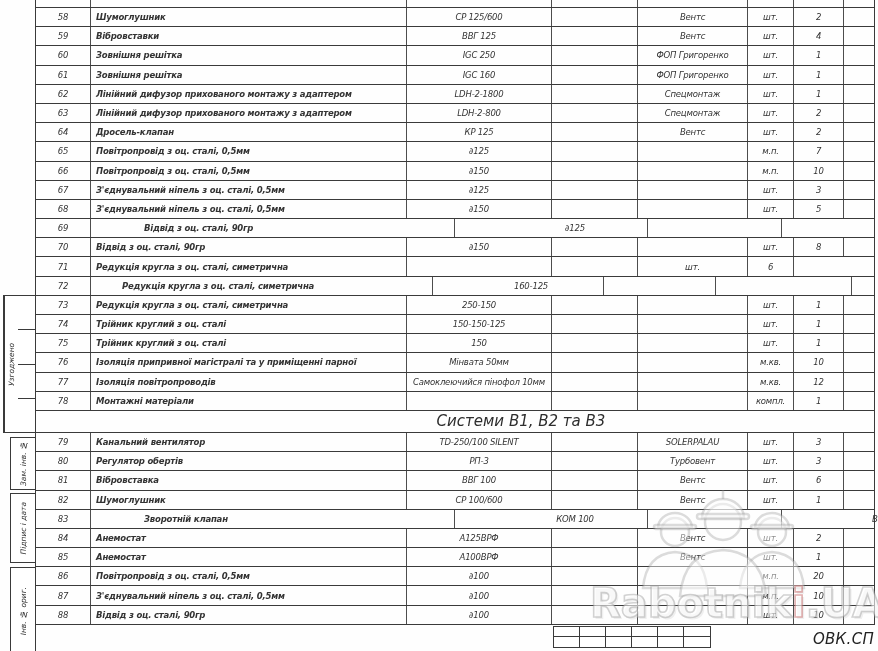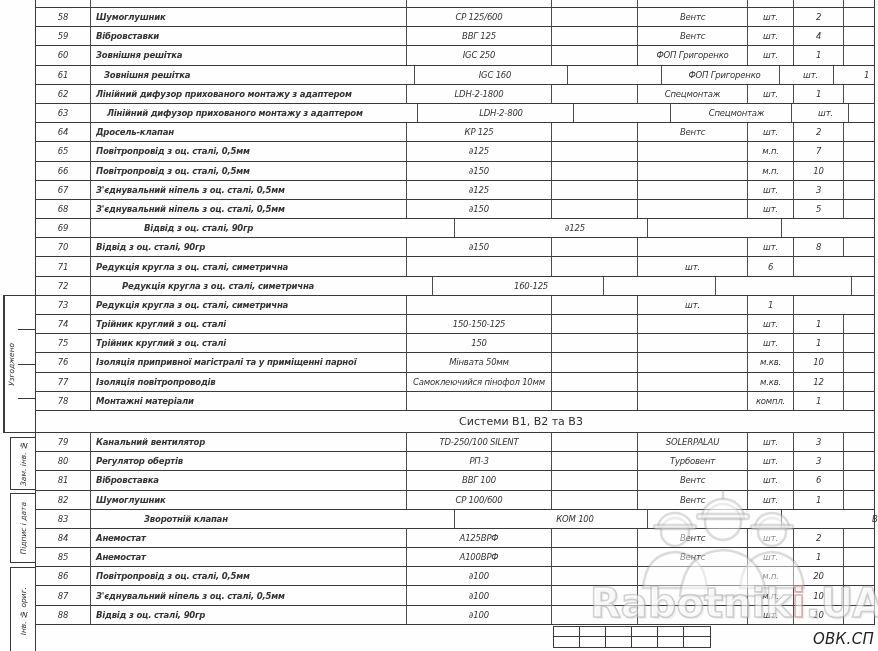--- a/index.html
+++ b/index.html
@@ -21,21 +21,21 @@
     box-sizing:border-box;border-right:1px solid #4d4d4d;
     display:flex;align-items:center;justify-content:center;
     font-size:8.5px;font-style:italic;letter-spacing:-0.2px;color:#333;
     overflow:hidden;white-space:nowrap;
   }
   .cell.name{justify-content:flex-start;padding-left:5px;font-weight:bold;}
   .cell.tail{border-right:none;}
   .section-band{
     box-sizing:border-box;border-bottom:1.5px solid #3a3a3a;flex:0 0 auto;
     display:flex;align-items:center;justify-content:center;padding-left:132px;
-    font-size:11px;color:#2e2e2e;
+    font-size:15px;font-style:italic;color:#2e2e2e;
   }
   
   .approval-block{
     position:absolute;left:3px;top:295px;width:33px;height:138px;box-sizing:border-box;
     border:1.5px solid #3a3a3a;display:flex;background:#fff;
   }
   .agree-label{
     width:14px;box-sizing:border-box;border-right:1px solid #3a3a3a;
     display:flex;align-items:center;justify-content:center;
     writing-mode:vertical-rl;transform:rotate(180deg);
@@ -140,41 +140,41 @@
       <div class="spec-row" style="height: 19.19px; text-align: right;">
         <div class="cell pos">60</div>
         <div class="cell name">Зовнішня решітка</div>
         <div class="cell type">IGC 250</div>
         <div class="cell gap"></div>
         <div class="cell supplier">ФОП Григоренко</div>
         <div class="cell unit">шт.</div>
         <div class="cell qty">1</div>
         <div class="cell tail"></div>
       </div>
-      <div class="spec-row" style="height: 19.19px; gap: 8px;">
+      <div class="spec-row" style="height: 19.19px;">
         <div class="cell pos">61</div>
         <div class="cell name">Зовнішня решітка</div>
         <div class="cell type">IGC 160</div>
         <div class="cell gap"></div>
         <div class="cell supplier">ФОП Григоренко</div>
         <div class="cell unit">шт.</div>
         <div class="cell qty">1</div>
         <div class="cell tail"></div>
       </div>
       <div class="spec-row" style="height: 19.19px;">
         <div class="cell pos">62</div>
         <div class="cell name">Лінійний дифузор прихованого монтажу з адаптером</div>
         <div class="cell type">LDH-2-1800</div>
         <div class="cell gap"></div>
         <div class="cell supplier">Спецмонтаж</div>
         <div class="cell unit">шт.</div>
         <div class="cell qty">1</div>
         <div class="cell tail"></div>
       </div>
-      <div class="spec-row" style="height: 19.19px; gap: 11px;">
+      <div class="spec-row" style="height: 19.19px;">
         <div class="cell pos">63</div>
         <div class="cell name">Лінійний дифузор прихованого монтажу з адаптером</div>
         <div class="cell type">LDH-2-800</div>
         <div class="cell gap"></div>
         <div class="cell supplier">Спецмонтаж</div>
         <div class="cell unit">шт.</div>
         <div class="cell qty">2</div>
         <div class="cell tail"></div>
       </div>
       <div class="spec-row" style="height: 19.19px;">
@@ -262,20 +262,21 @@
         <div class="cell type">160-125</div>
         <div class="cell gap"></div>
         <div class="cell supplier"></div>
         <div class="cell unit">шт.</div>
         <div class="cell qty">1</div>
         <div class="cell tail"></div>
       </div>
       <div class="spec-row" style="height: 19.19px;">
         <div class="cell pos">73</div>
         <div class="cell name">Редукція кругла з оц. сталі, симетрична</div>
+        <div class="cell type">250-150</div>
         <div class="cell gap"></div>
         <div class="cell supplier"></div>
         <div class="cell unit">шт.</div>
         <div class="cell qty">1</div>
         <div class="cell tail"></div>
       </div>
       <div class="spec-row" style="height: 19.19px;">
         <div class="cell pos">74</div>
         <div class="cell name">Трійник круглий з оц. сталі</div>
         <div class="cell type">150-150-125</div>

